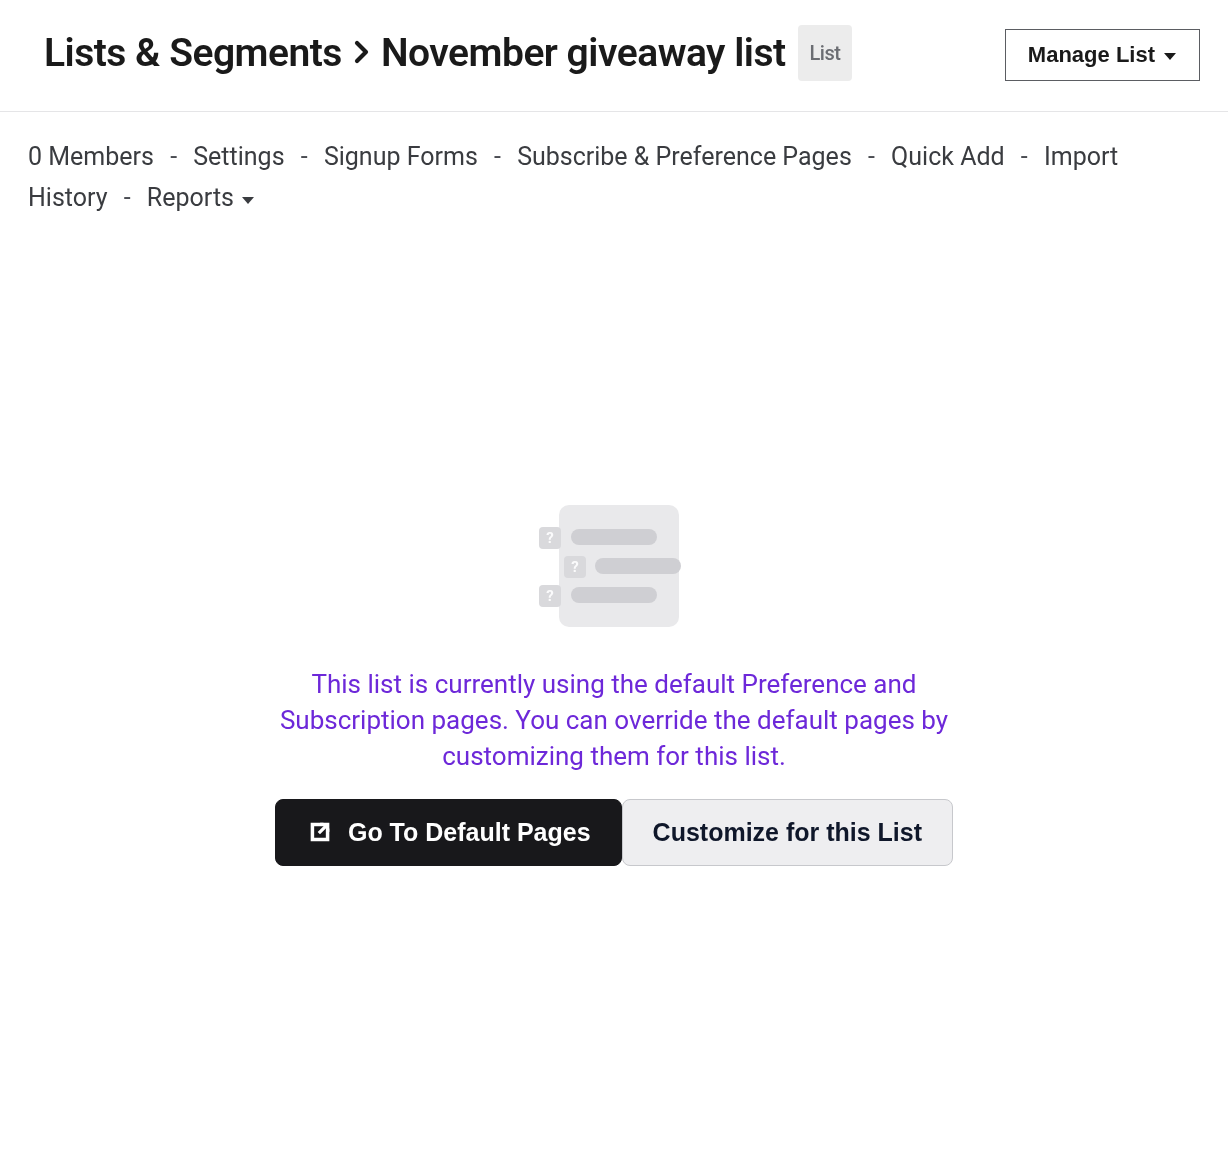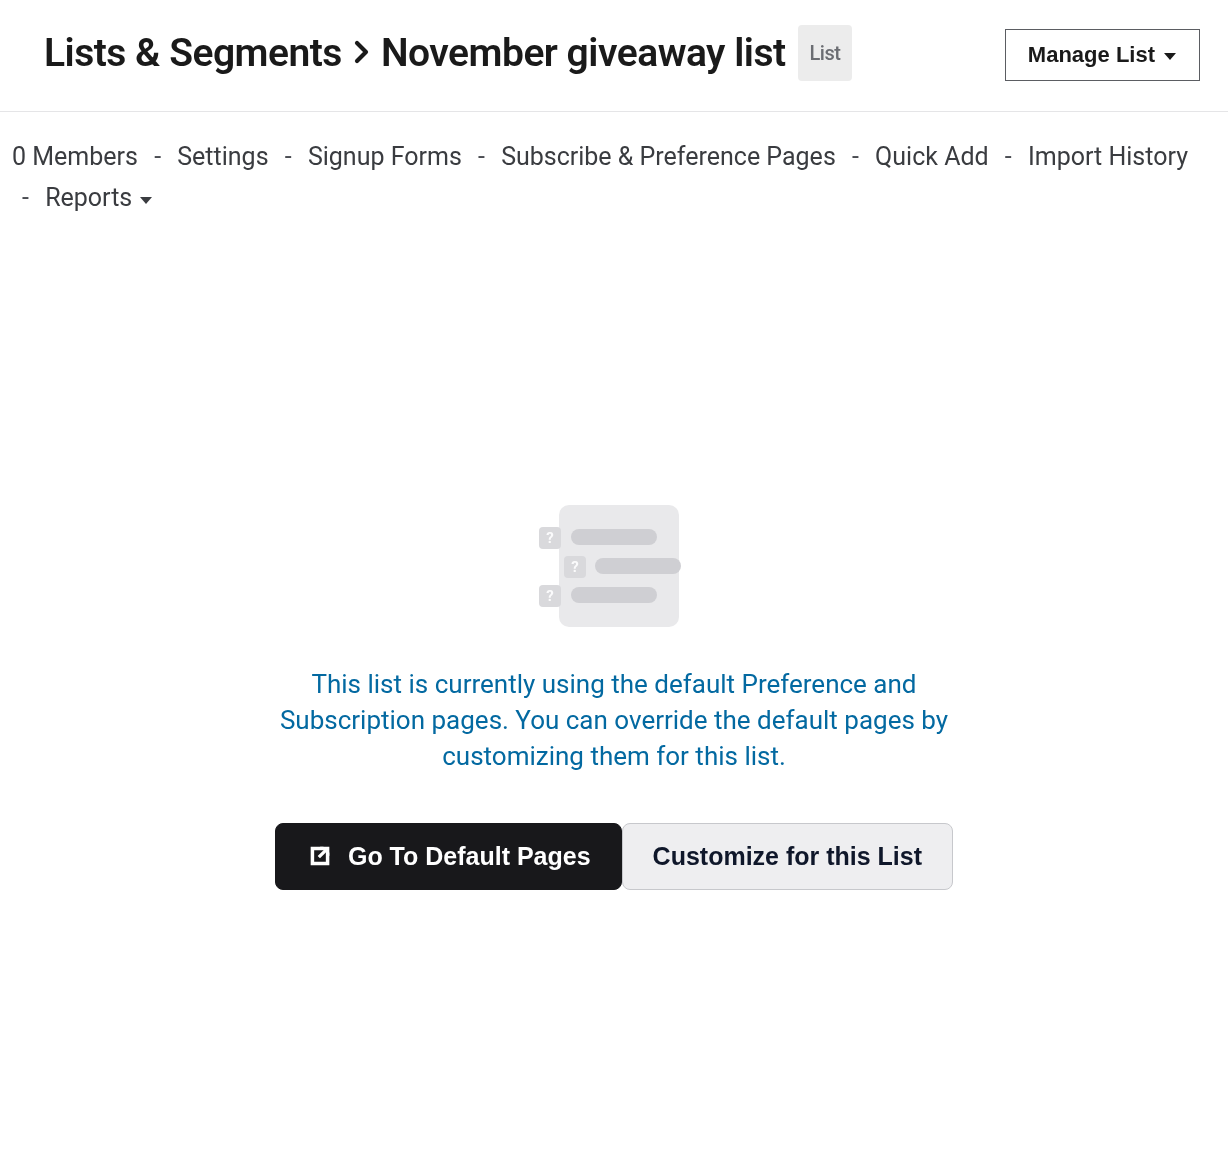--- a/index.html
+++ b/index.html
@@ -68,21 +68,21 @@
     }
     .manage-btn .caret-down-icon {
       display: inline-block;
     }
     .divider {
       border: none;
       border-top: 1px solid #e5e5e7;
       margin: 0;
     }
     .subnav {
-      padding: 24px 28px 0 12px;
+      padding: 24px 28px 0 28px;
       font-size: 25px;
       color: #4a4c52;
       line-height: 1.65;
       font-weight: 400;
     }
     .subnav .nav-item {
       color: #3a3c40;
       cursor: pointer;
     }
     .subnav .nav-sep {
@@ -103,24 +103,24 @@
       margin-top: 280px;
       text-align: center;
       width: 760px;
     }
     .empty-illustration {
       display: inline-block;
       margin-bottom: 28px;
     }
     .empty-text {
       font-size: 26px;
-      color: #0369a1;
+      color: #6d28d9;
       line-height: 1.4;
       font-weight: 400;
-      margin-bottom: 48px;
+      margin-bottom: 24px;
       padding: 0 20px;
     }
     .button-row {
       display: flex;
       justify-content: center;
     }
     .btn {
       display: inline-flex;
       align-items: center;
       gap: 14px;

